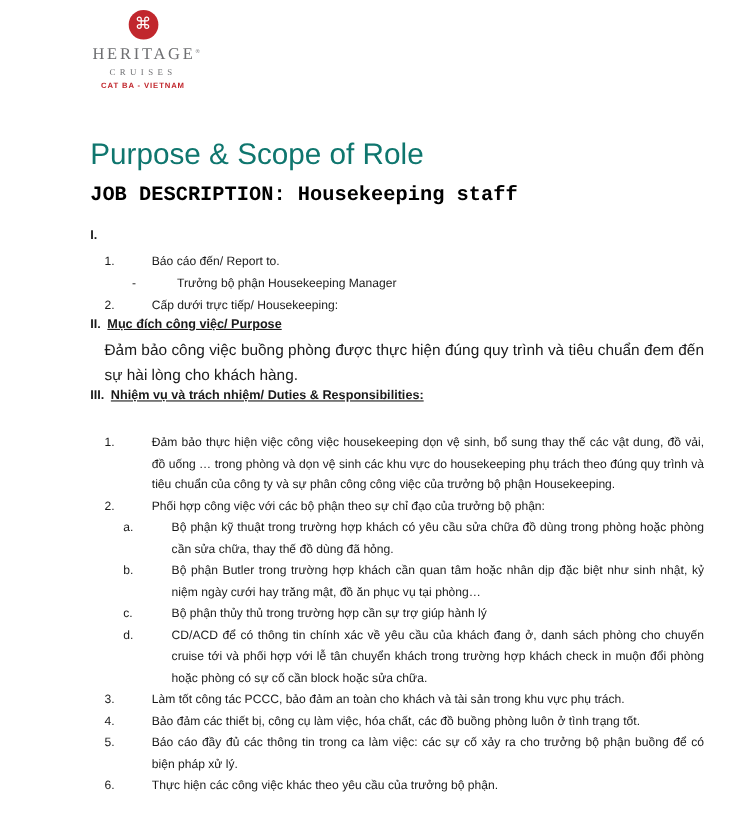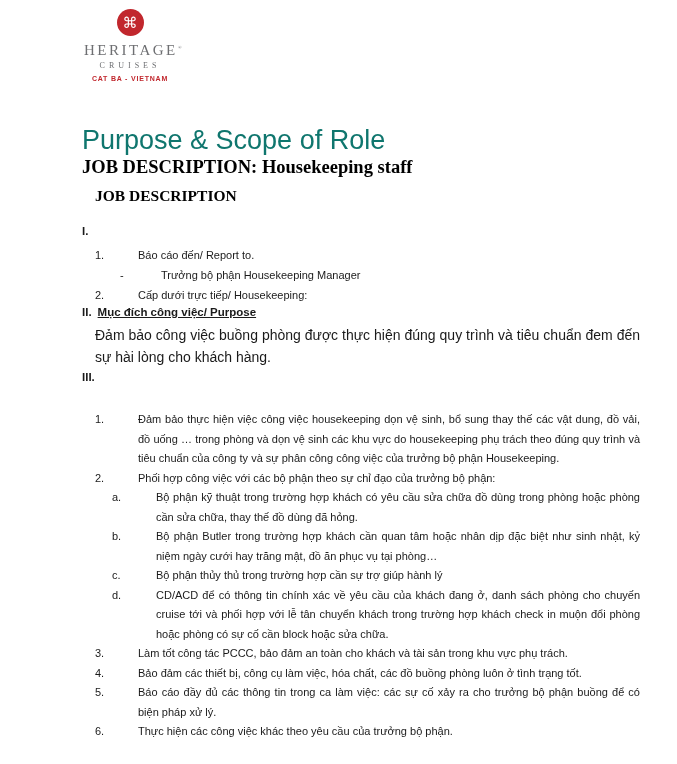--- a/index.html
+++ b/index.html
@@ -28,21 +28,21 @@
   .logo-loc {
     margin-top:5px; font-size:7px; font-weight:bold; letter-spacing:0.8px;
     color:#C1272D; white-space:nowrap;
   }
 
   
   .content { position:absolute; left:82px; top:124px; width:558px; }
 
   .doc-title { font-size:27px; line-height:32px; font-weight:400; color:#0f766e; }
   .doc-heading {
-    margin-top:1px; font-family:Liberation Serif, serif;
+    margin-top:11px; font-family:Liberation Mono, monospace;
     font-size:18.5px; line-height:21px; font-weight:700; color:#000;
   }
   .doc-subheading {
     margin-top:9px; margin-left:13px; font-family:"Liberation Serif", serif;
     font-size:15.5px; line-height:18px; font-weight:700; color:#000;
   }
 
   .sec-header { display:flex; gap:6px; font-weight:700; font-size:11.5px; line-height:14px; color:#1a1a1a; }
   .sec-header .ttl { text-decoration:underline; }
 
@@ -74,21 +74,20 @@
   </div>
   <div class="logo-brand"><span>HERITAGE</span><sup>®</sup></div>
   <div class="logo-cruises">CRUISES</div>
   <div class="logo-loc">CAT BA - VIETNAM</div>
 </div>
 
 <div class="content">
 
   <div class="doc-title">Purpose &amp; Scope of Role</div>
   <div class="doc-heading">JOB DESCRIPTION: Housekeeping staff</div>
-  <div class="doc-subheading">JOB DESCRIPTION</div>
 
   <div class="sec-report">
     <div class="sec-header">
       <span class="num">I.</span>
     </div>
     <div class="items">
       <div class="row lvl1">
         <span class="mk">1.</span>
         <div class="tx">Báo cáo đến/ Report to.</div>
       </div>
@@ -106,20 +105,21 @@
   <div class="sec-purpose">
     <div class="sec-header">
       <span class="num">II.</span>
       <span class="ttl">Mục đích công việc/ Purpose</span>
     </div>
     <div class="para">Đảm bảo công việc buồng phòng được thực hiện đúng quy trình và tiêu chuẩn đem đến sự hài lòng cho khách hàng.</div>
   </div>
 
   <div class="sec-header sec-duties-header">
     <span class="num">III.</span>
+    <span class="ttl">Nhiệm vụ và trách nhiệm/ Duties &amp; Responsibilities:</span>
   </div>
 
   <div class="duties">
     <div class="row lvl1">
       <span class="mk">1.</span>
       <div class="tx">Đảm bảo thực hiện việc công việc housekeeping dọn vệ sinh, bổ sung thay thế các vật dung, đồ vải, đồ uống … trong phòng và dọn vệ sinh các khu vực do housekeeping phụ trách theo đúng quy trình và tiêu chuẩn của công ty và sự phân công công việc của trưởng bộ phận Housekeeping.</div>
     </div>
     <div class="row lvl1">
       <span class="mk">2.</span>
       <div class="tx">Phối hợp công việc với các bộ phận theo sự chỉ đạo của trưởng bộ phận:</div>

